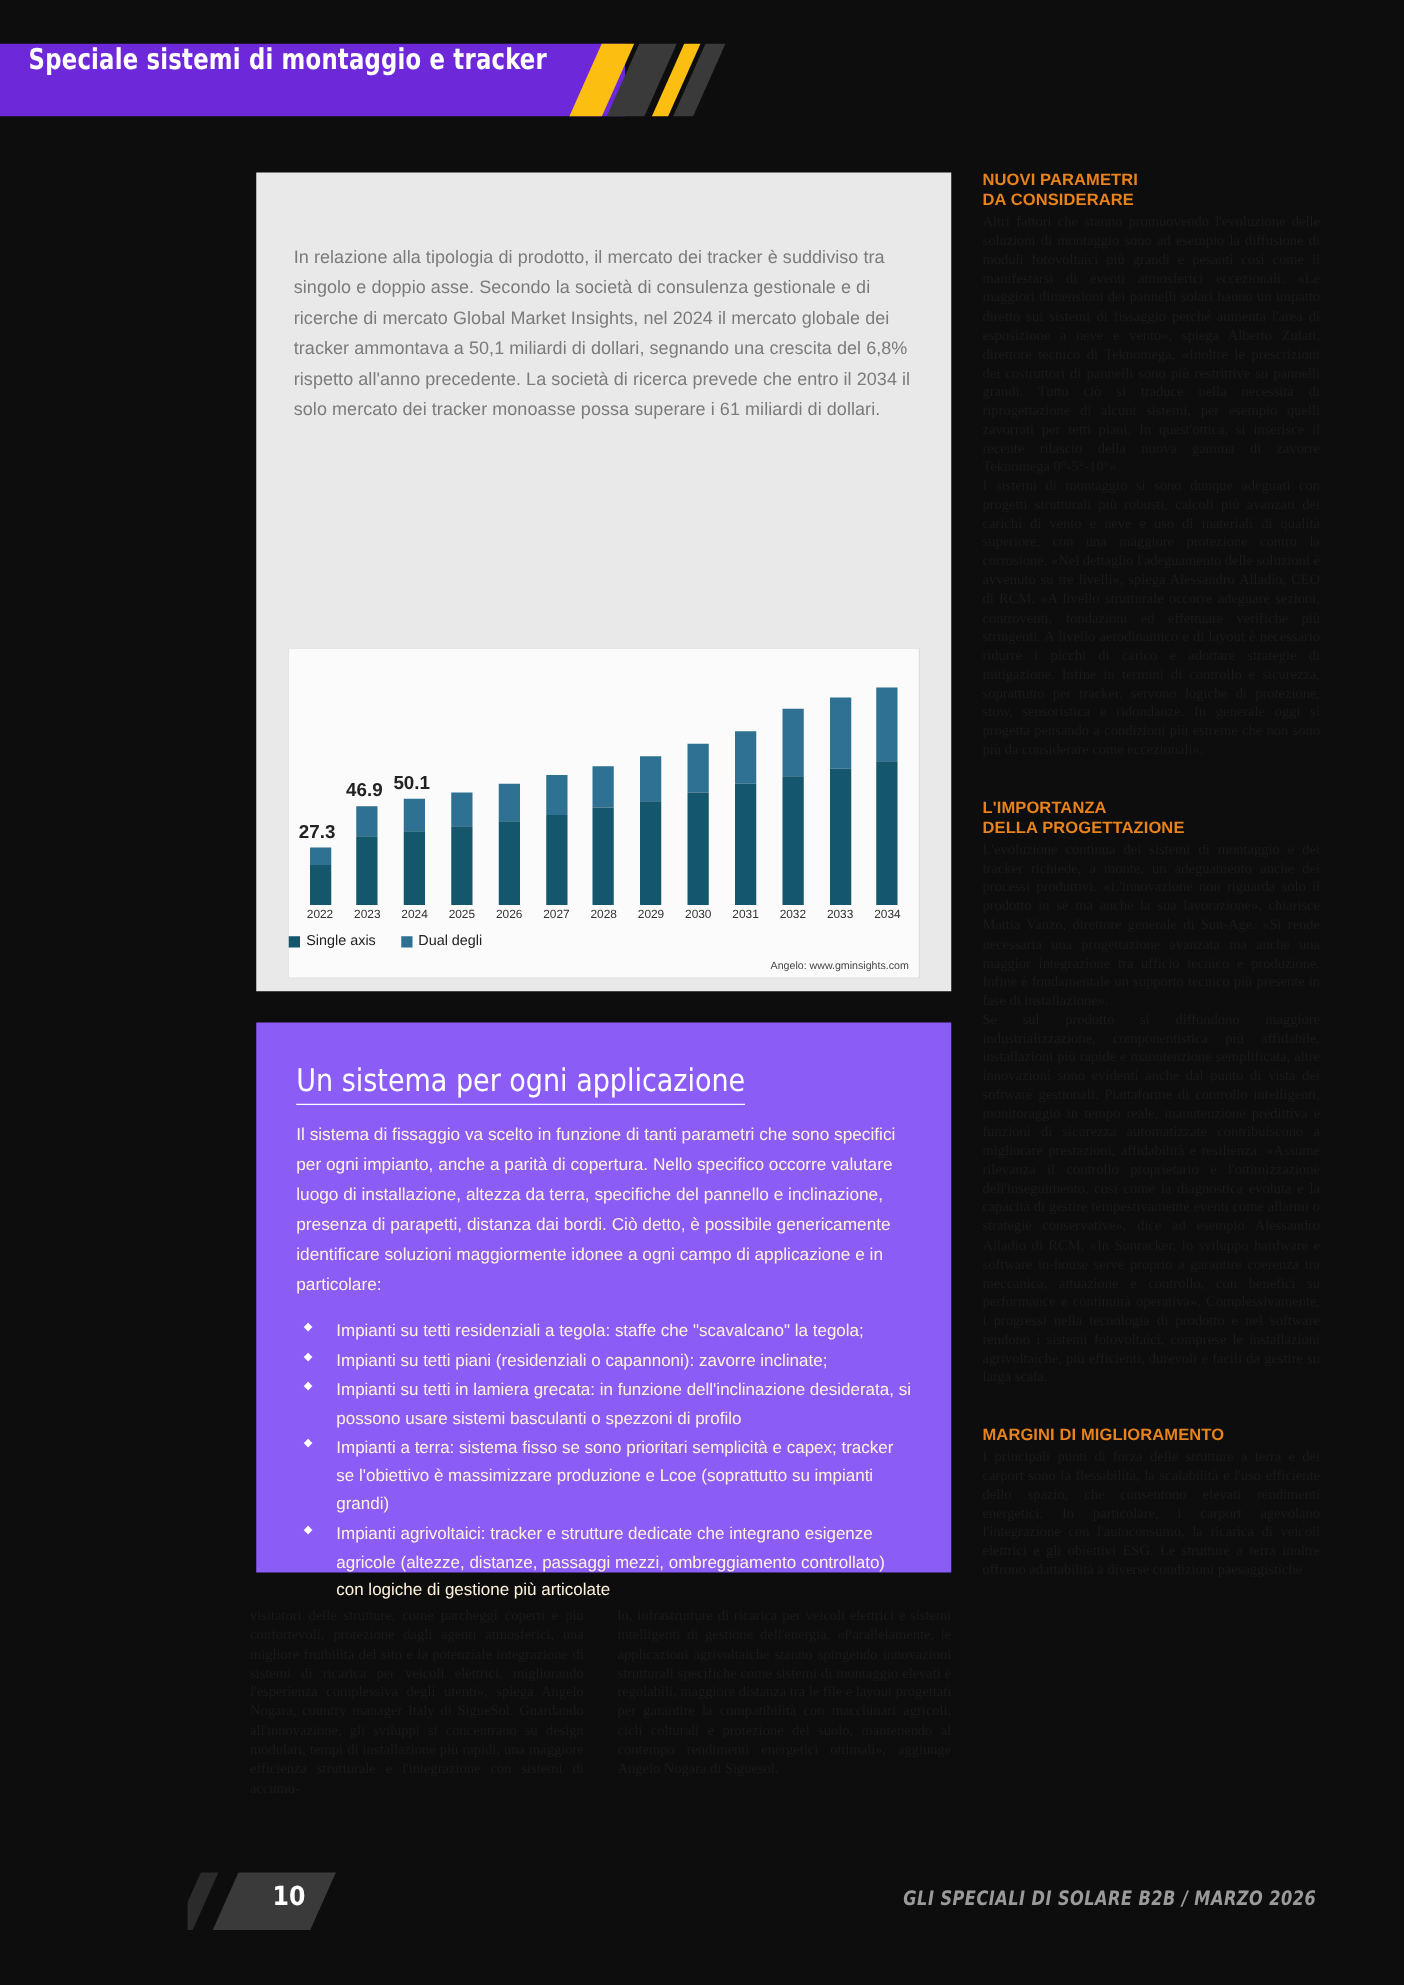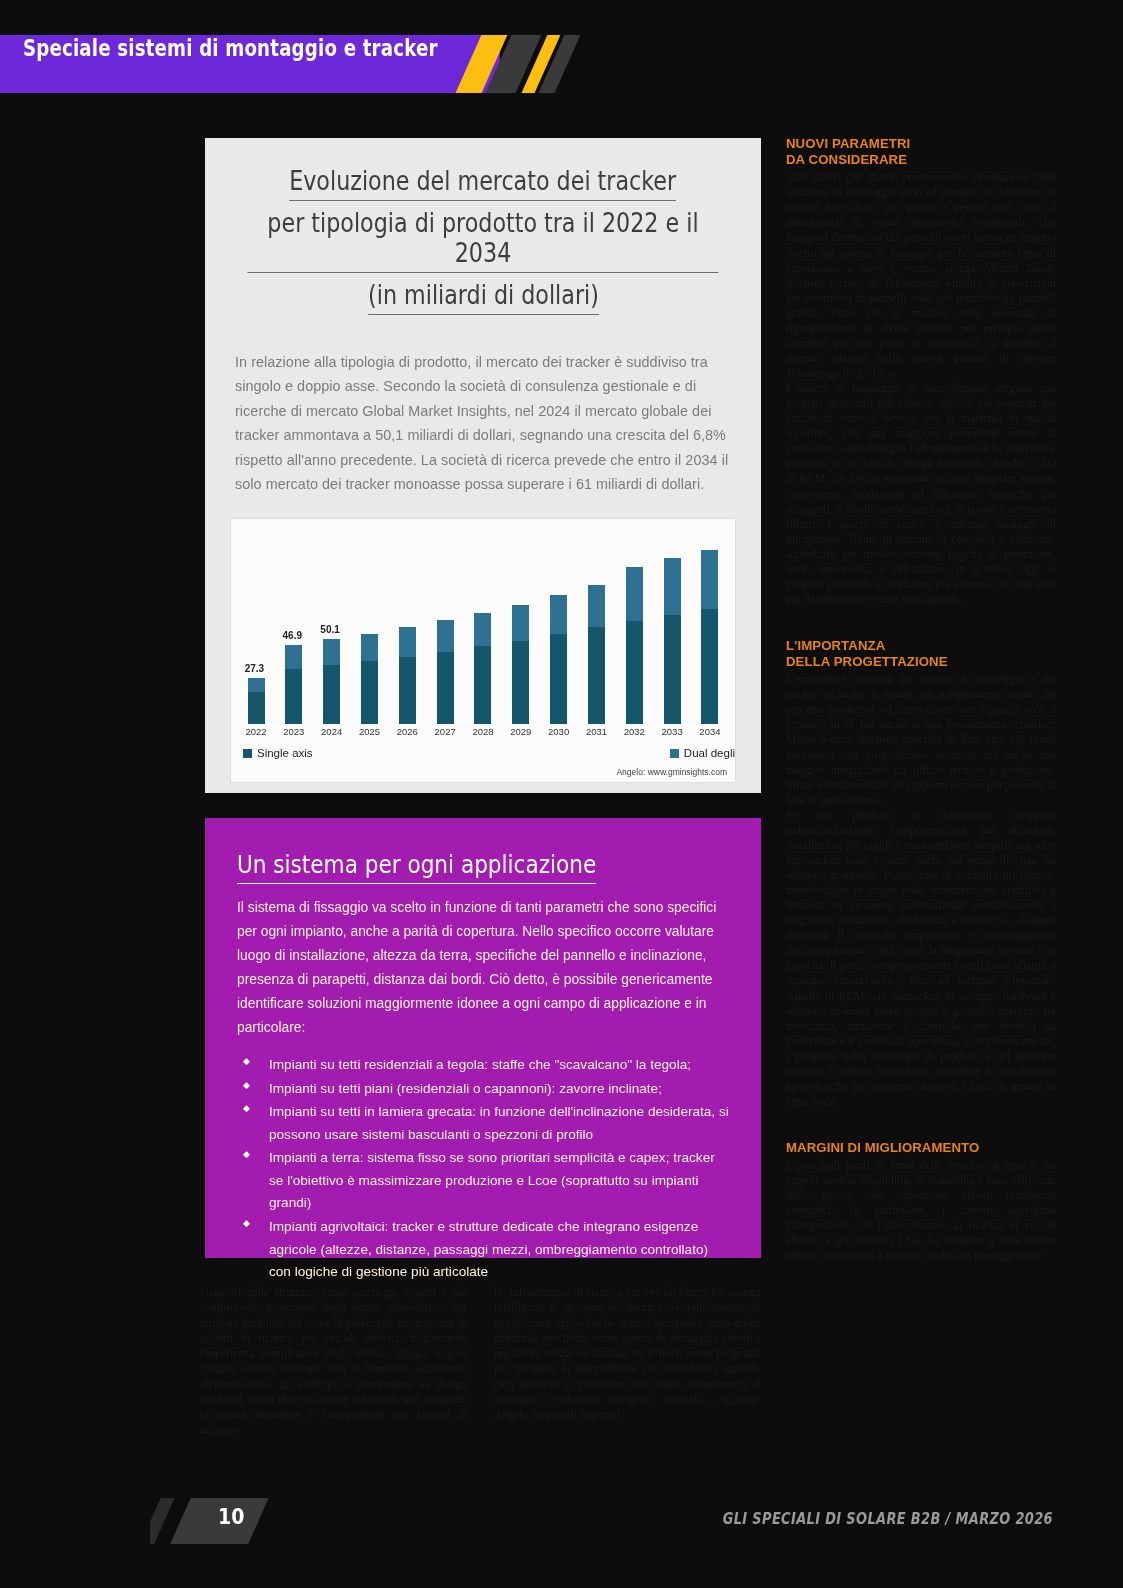--- a/index.html
+++ b/index.html
@@ -64,49 +64,49 @@
     width: 506px; height: 265px;
     background: #fbfbfb; border: 1px solid #dedede;
   }
   .plot {
     position: absolute; left: 10px; top: 10px; right: 10px;
     height: 195px;
     display: flex; align-items: flex-end; justify-content: space-between;
   }
   .bar-col { width: 30px; display: flex; flex-direction: column; align-items: center; position: relative; height: 100%; justify-content: flex-end; }
   .bar-label {
-    position: absolute; font-size: 10px; color: #222; font-weight: 600;
+    position: absolute; font-size: 15px; color: #222; font-weight: 600;
     white-space: nowrap; left: 50%; transform: translateX(-58%);
   }
   .seg { width: 17px; }
   .seg.dual   { background: #2E7193; }
   .seg.single { background: #14566C; }
   .xaxis {
     position: absolute; left: 10px; right: 10px; top: 207px;
     display: flex; justify-content: space-between;
   }
   .xtick { width: 30px; text-align: center; font-size: 9.5px; color: #333; }
   .legend {
     position: absolute; left: 0; right: 0; top: 228px;
-    display: flex; justify-content: space-between; gap: 20px; align-items: center; padding-left: 12px;
+    display: flex; justify-content: flex-start; gap: 20px; align-items: center;
   }
   .lg { display: flex; align-items: center; gap: 5px; font-size: 11.5px; color: #222; }
   .sw { width: 9px; height: 9px; display: inline-block; }
   .sw.single { background: #14566C; }
   .sw.dual   { background: #2E7193; }
   .source {
     position: absolute; right: 8px; bottom: 5px;
     font-size: 8.5px; color: #444;
   }
 
   
   .orange {
     position: absolute; left: 205px; top: 818px;
     width: 556px; height: 440px;
-    background: #a21caf;
+    background: #8b5cf6;
     padding: 32px 32px 0 32px;
   }
   .orange h2 {
     font-family: "DejaVu Sans Condensed", "Liberation Sans Narrow", "Liberation Sans", sans-serif;
     font-size: 25px; font-weight: 400; color: #ffffff;
     border-bottom: 1.6px solid #ffffff;
     display: inline-block; padding-bottom: 4px;
     transform: scaleX(.96); transform-origin: left;
   }
   .orange p {
@@ -184,25 +184,20 @@
     <div class="banner-title">Speciale sistemi di montaggio e tracker</div>
   </div>
   <div class="banner-stripes">
     <div class="stripe s1"></div>
     <div class="stripe s2"></div>
     <div class="stripe s3"></div>
     <div class="stripe s4"></div>
   </div>
 
   <div class="chart-panel">
-    <div class="chart-title">
-      <div><span class="tline">Evoluzione del mercato dei tracker</span></div>
-      <div><span class="tline">per tipologia di prodotto tra il 2022 e il 2034</span></div>
-      <div><span class="tline">(in miliardi di dollari)</span></div>
-    </div>
     <p class="chart-intro">In relazione alla tipologia di prodotto, il mercato dei tracker è suddiviso tra singolo e doppio asse. Secondo la società di consulenza gestionale e di ricerche di mercato Global Market Insights, nel 2024 il mercato globale dei tracker ammontava a 50,1 miliardi di dollari, segnando una crescita del 6,8% rispetto all'anno precedente. La società di ricerca prevede che entro il 2034 il solo mercato dei tracker monoasse possa superare i 61 miliardi di dollari.</p>
 
     <div class="graph-box">
       <div class="plot" id="plot">
           <div class="bar-col">
             <div class="bar-label" style="bottom: 50.1468px;">27.3</div>
             <div class="seg dual" style="height: 13.861px;"></div>
             <div class="seg single" style="height: 32.2859px;"></div>
           </div>
           <div class="bar-col">

